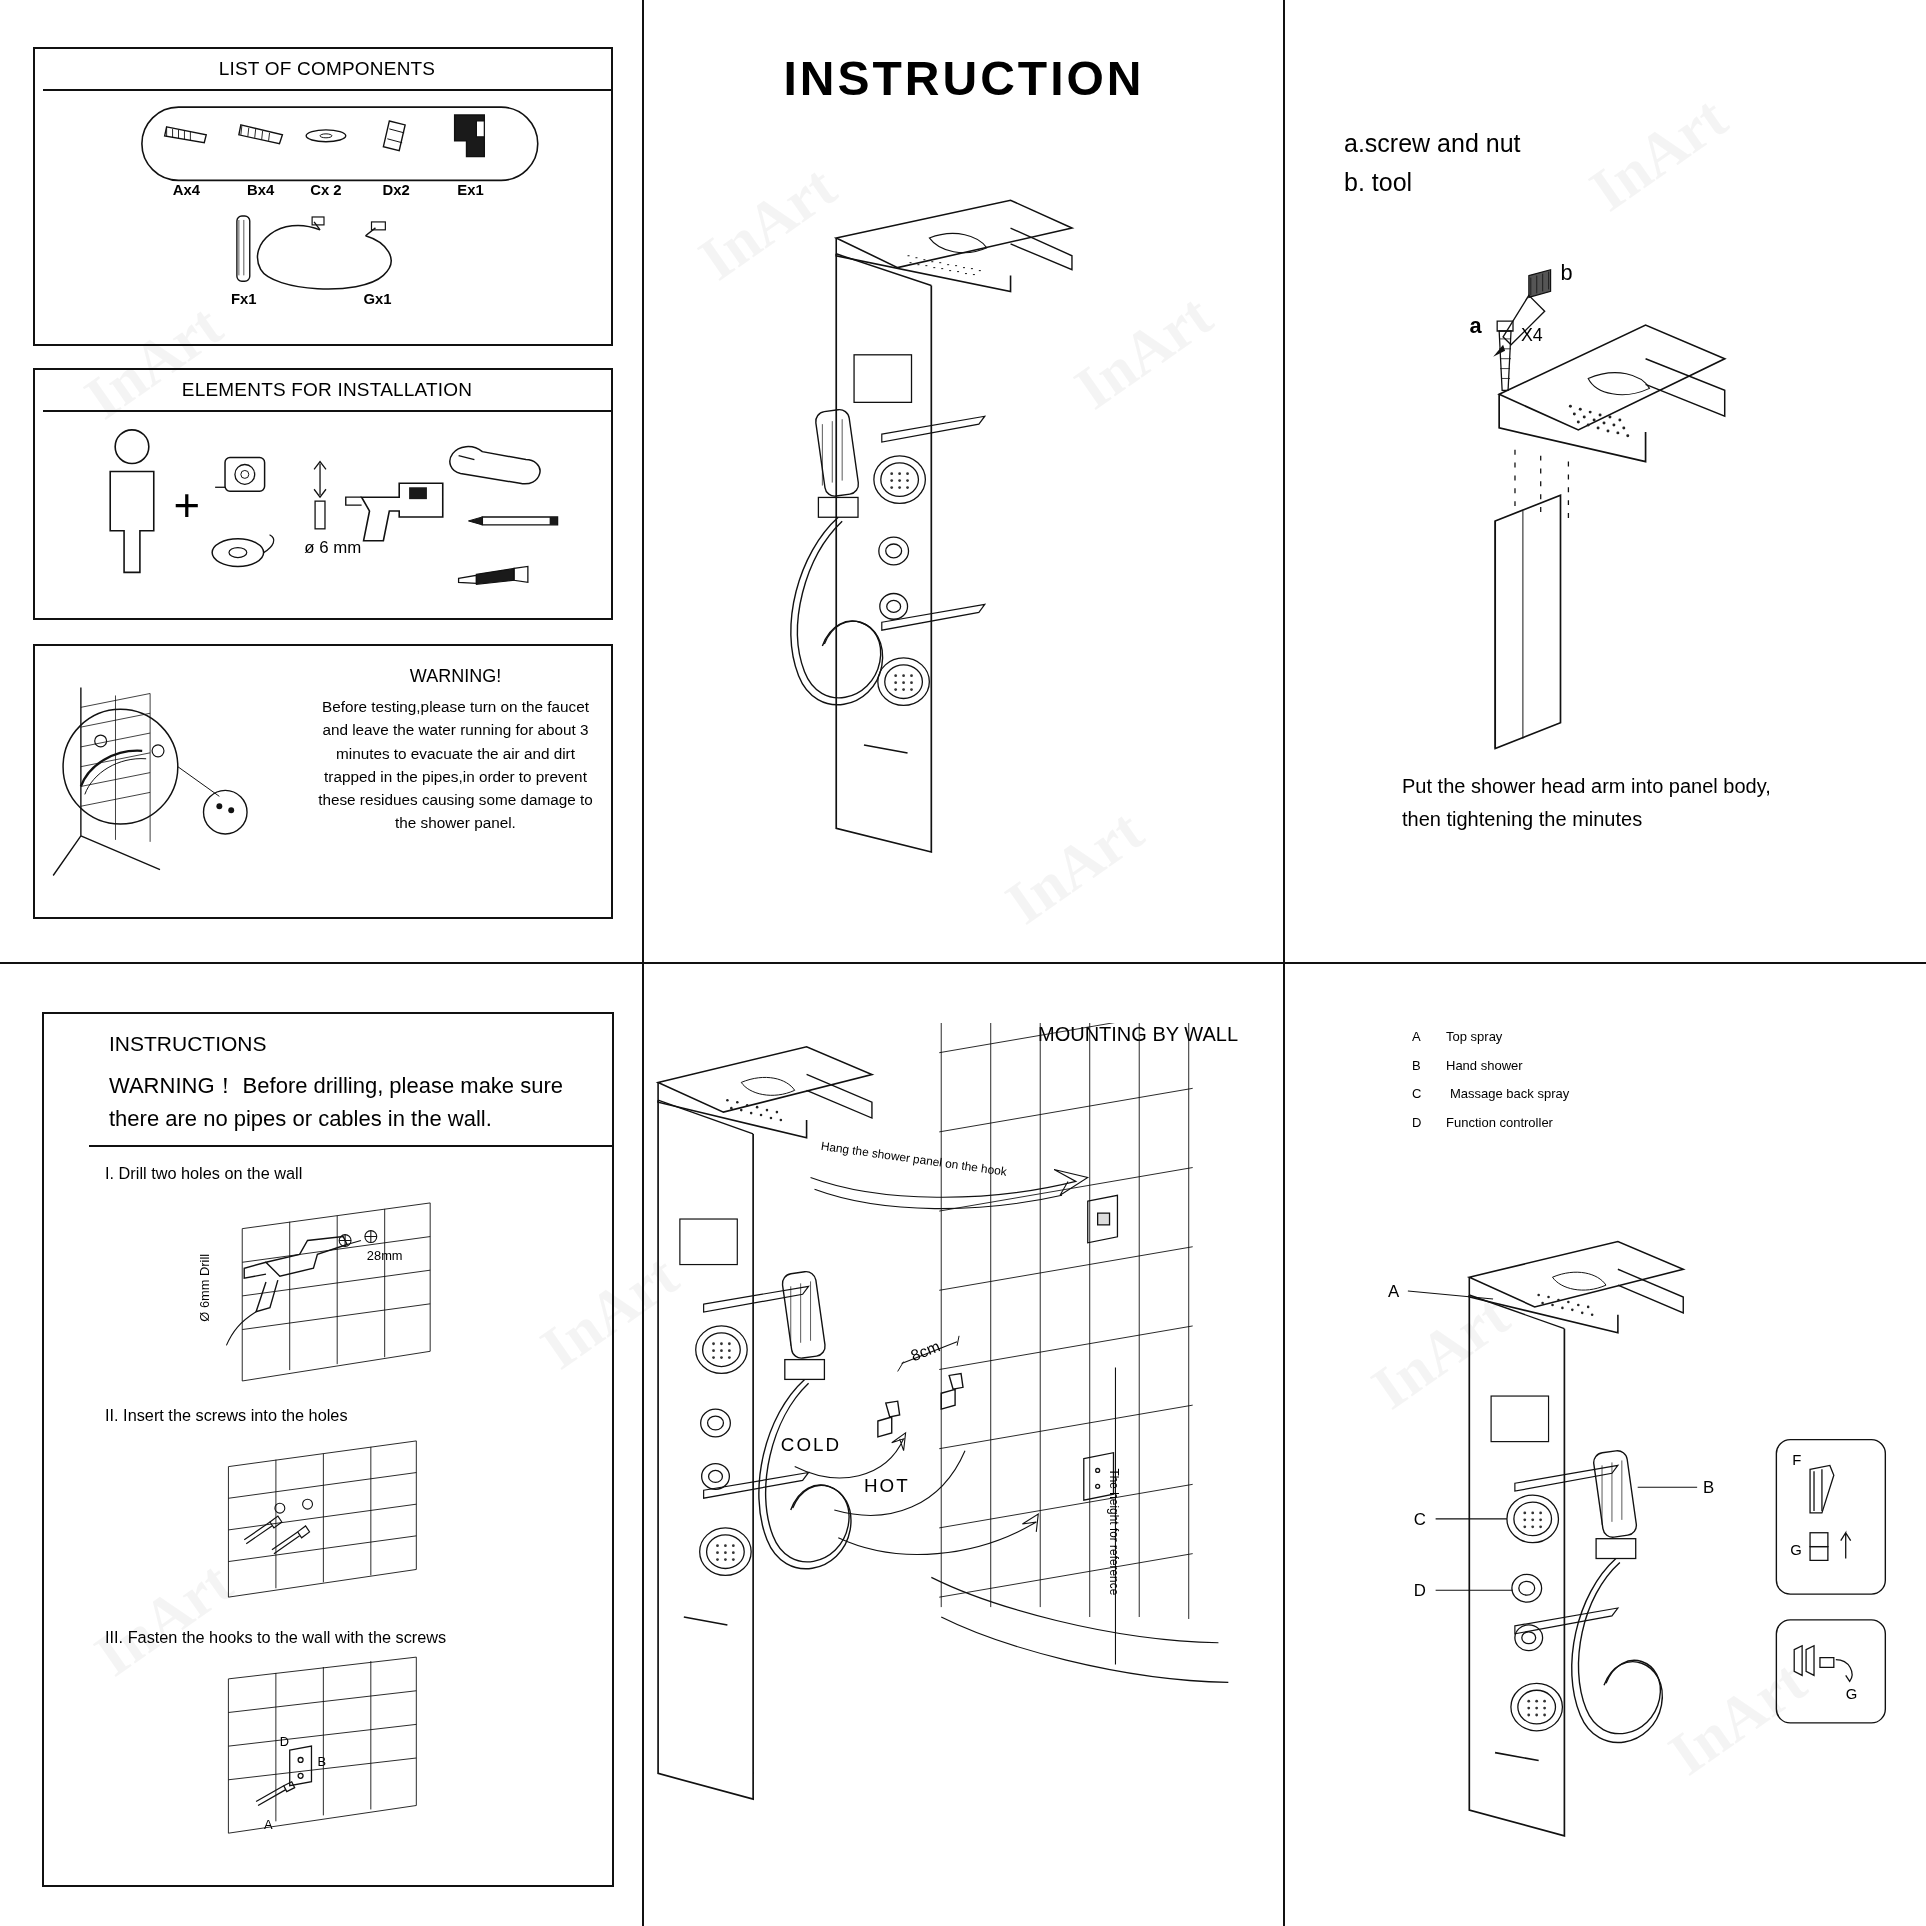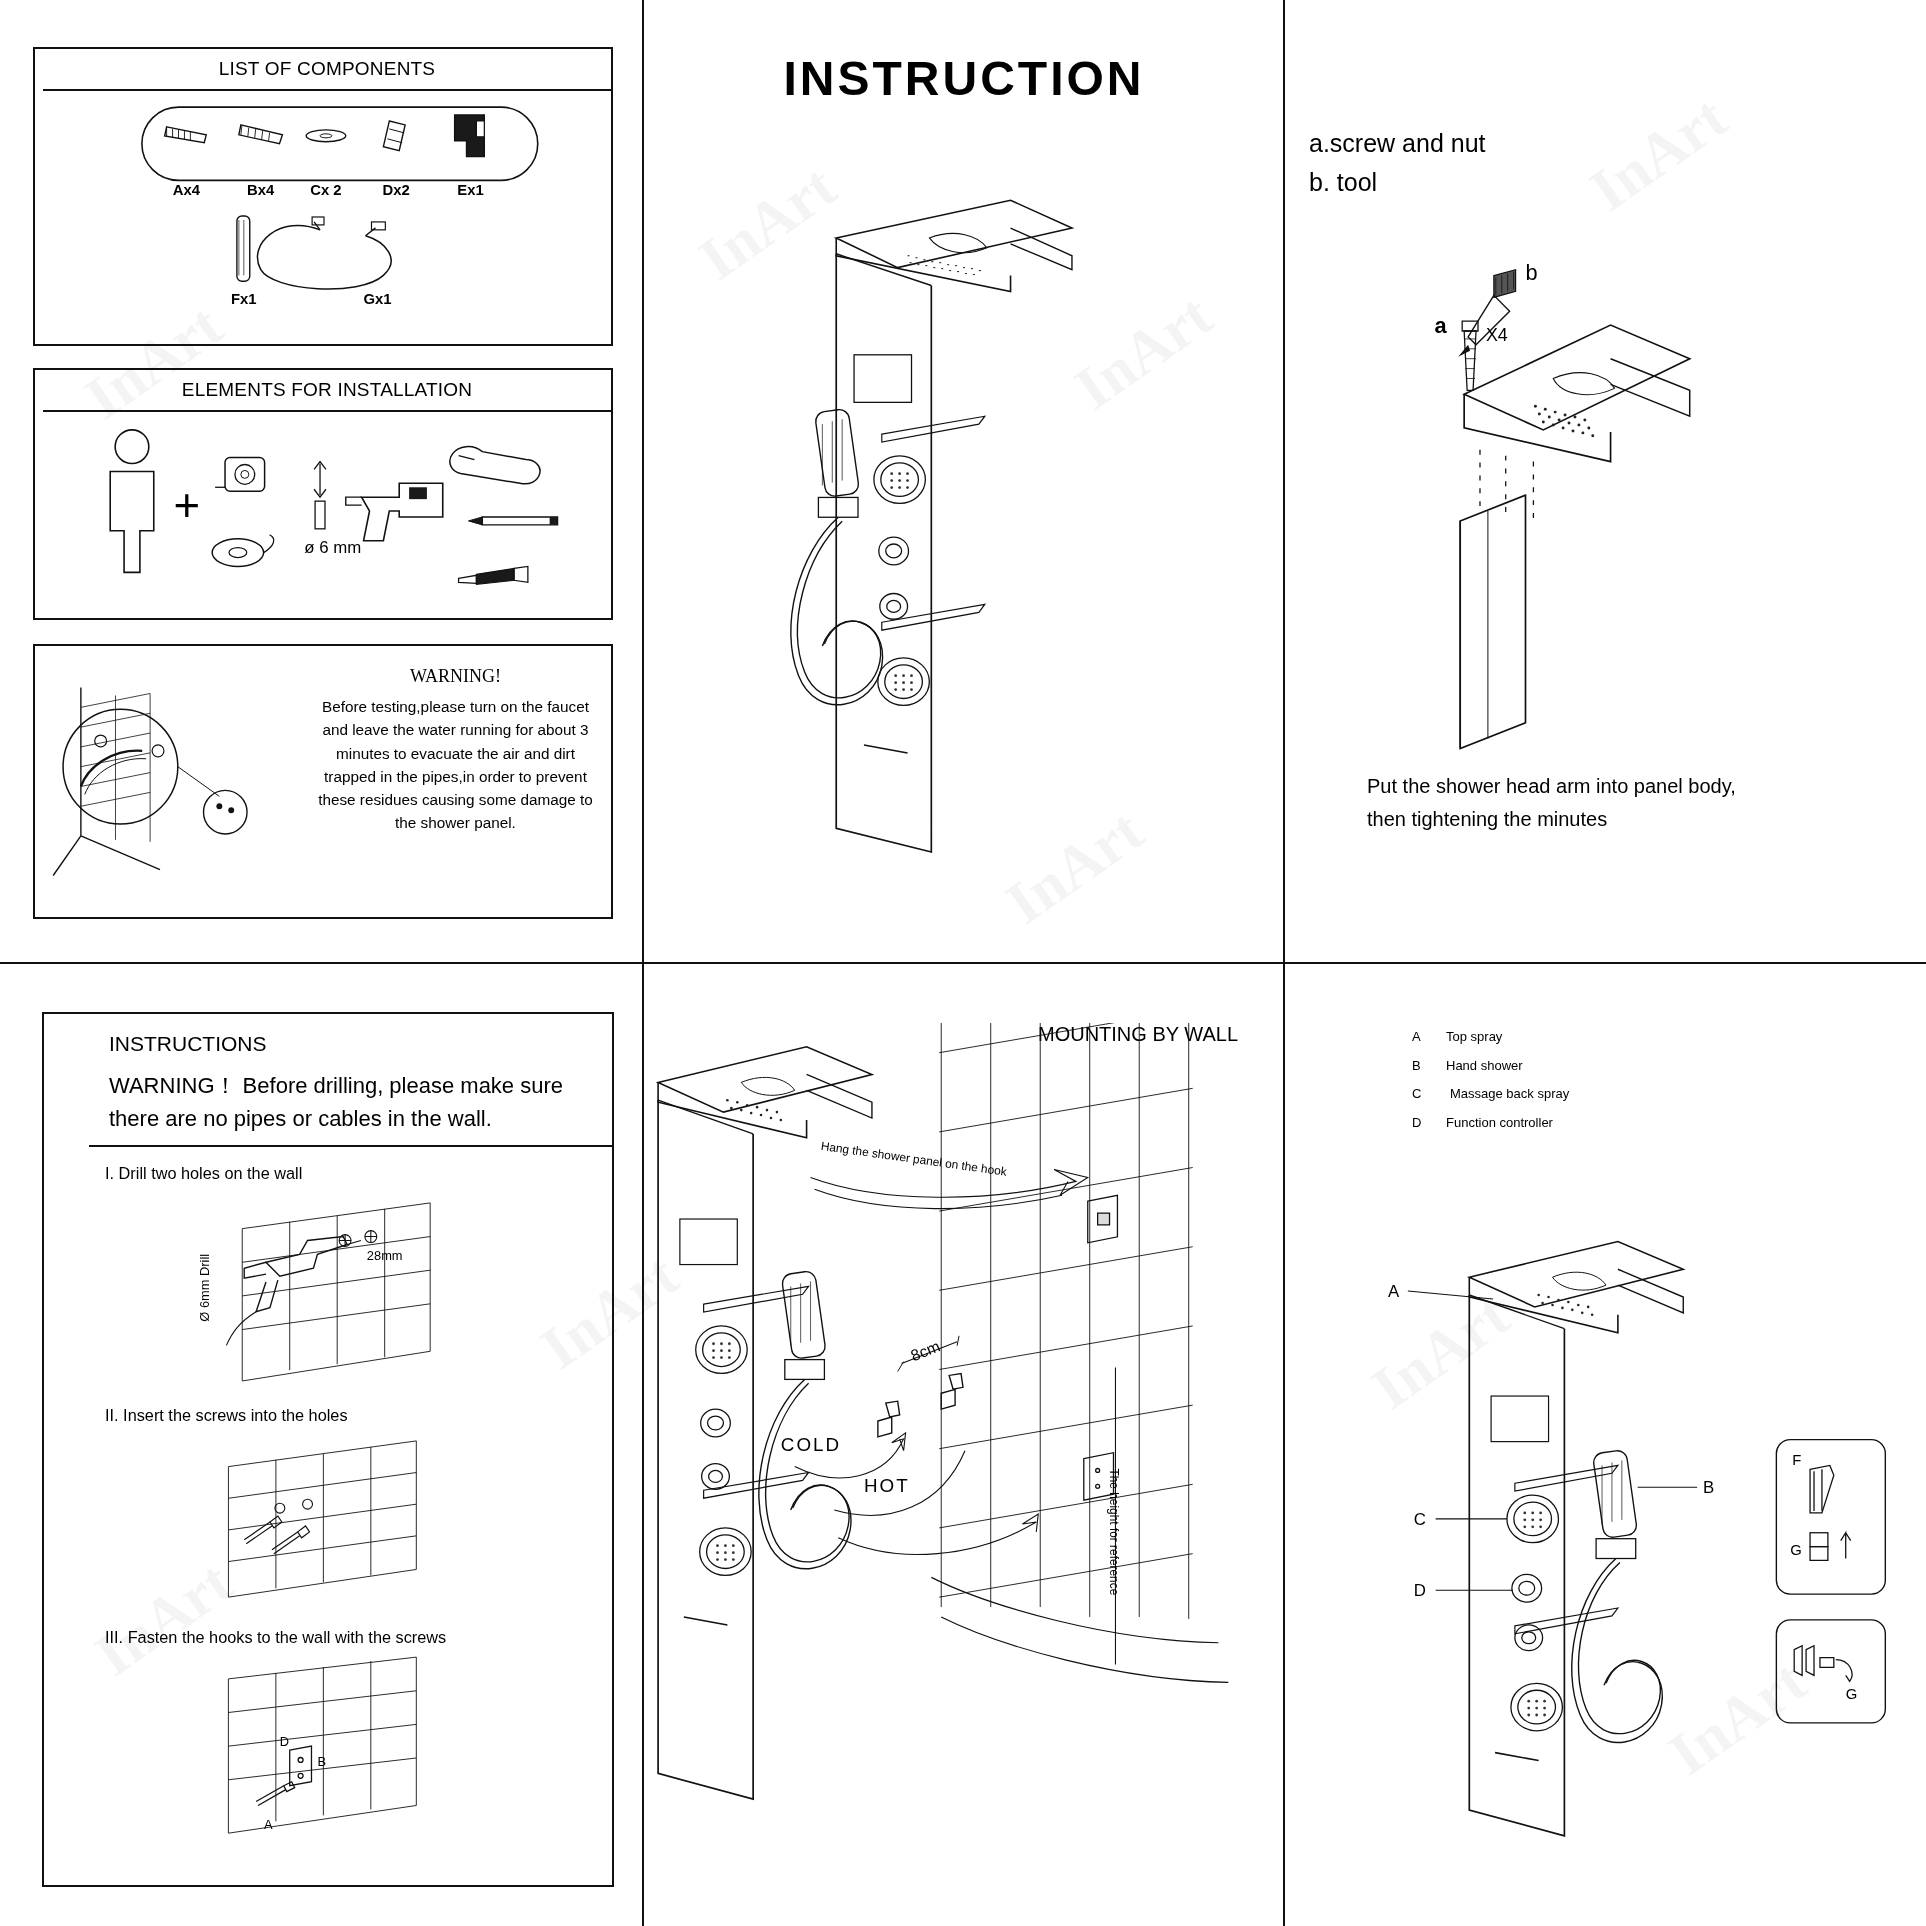--- a/index.html
+++ b/index.html
@@ -153,21 +153,21 @@
       <path d="M40 140 c8 -22 34 -38 62 -36" stroke="#111" stroke-width="2.4" fill="none"></path>
       <path d="M44 148 c8 -22 34 -38 62 -36" stroke="#111" stroke-width="1" fill="none"></path>
       <circle cx="60" cy="94" r="6" fill="none" stroke="#111" stroke-width="1.2"></circle>
       <circle cx="118" cy="104" r="6" fill="none" stroke="#111" stroke-width="1.2"></circle>
       <circle cx="186" cy="166" r="22" fill="none" stroke="#111" stroke-width="1.4"></circle>
       <circle cx="180" cy="160" r="3" fill="#111"></circle>
       <circle cx="192" cy="164" r="3" fill="#111"></circle>
       <path d="M138 120 l42 30" stroke="#111" stroke-width="1"></path>
     </svg>
     <div style="position:absolute;left:277px;top:20px;width:287px;">
-      <div style="font-size:18px;text-align:center;margin-bottom:8px;font-family:Liberation Serif, serif;">WARNING!</div>
+      <div style="font-size:18px;text-align:center;margin-bottom:8px;">WARNING!</div>
       <div style="font-size:15.3px;line-height:1.52;text-align:center;">Before testing,please turn on the faucet and leave the water running for about 3 minutes to evacuate the  air and dirt trapped in the pipes,in order to prevent these residues causing some damage to the shower panel.</div>
     </div>
   </div>
 
   <div class="cell" style="left:644px;top:0;width:640px;height:962px;">
     <div style="text-align:center;margin-top:51px;font-size:48px;font-weight:bold;letter-spacing:3px;">INSTRUCTION</div>
     <svg width="640" height="832" viewBox="0 0 646 840" style="position:absolute;left:0;top:127px;">
 
       <path d="M194 112 l176 -38 l62 28 l-176 40 z" fill="none" stroke="#111" stroke-width="1.6"></path>
       <path d="M194 112 l0 18 l176 36 l0 -16" fill="none" stroke="#111" stroke-width="1.6"></path>
@@ -221,21 +221,21 @@
       <path d="M180 300 l0 62 M190 297 l0 62 M200 295 l0 62" stroke="#111" stroke-width="0.7"></path>
       <rect x="176" y="374" width="40" height="20" fill="none" stroke="#111" stroke-width="1.3"></rect>
 
       <path d="M196 394 c-40 36 -60 110 -40 160 c18 46 76 34 84 -10 c8 -46 -44 -64 -60 -20" fill="none" stroke="#111" stroke-width="1.4"></path>
       <path d="M200 398 c-38 36 -56 106 -38 152 c16 42 68 30 76 -10 c8 -42 -40 -58 -56 -18" fill="none" stroke="#111" stroke-width="1.4"></path>
 
       <path d="M222 624 l44 8" stroke="#111" stroke-width="1.6"></path>
     </svg>
   </div>
 
-  <div class="cell" style="left:1250px;top:0;width:642px;height:962px;padding-left:20px;">
+  <div class="cell" style="left:1285px;top:0;width:642px;height:962px;padding-left:20px;">
     <div style="position:absolute;left:59px;top:129px;font-size:25px;font-family:'Liberation Sans',sans-serif;">a.screw and nut</div>
     <div style="position:absolute;left:59px;top:168px;font-size:25px;font-family:'Liberation Sans',sans-serif;">b. tool</div>
 
     <svg width="642" height="554" viewBox="0 0 648 560" style="position:absolute;left:0;top:238px;">
 
       <g>
         <path d="M246 38 l22 -6 l0 22 l-22 6 z" fill="#555" stroke="#111" stroke-width="1.2"></path>
         <path d="M248 40 l0 18 M254 38 l0 18 M260 36 l0 18 M266 34 l0 18" stroke="#111" stroke-width="0.8"></path>
         <path d="M246 58 l16 16 l-34 34 l-8 -8 z" fill="none" stroke="#111" stroke-width="1.4"></path>
         <path d="M220 108 l-10 12 l12 -6 z" fill="#111"></path>

